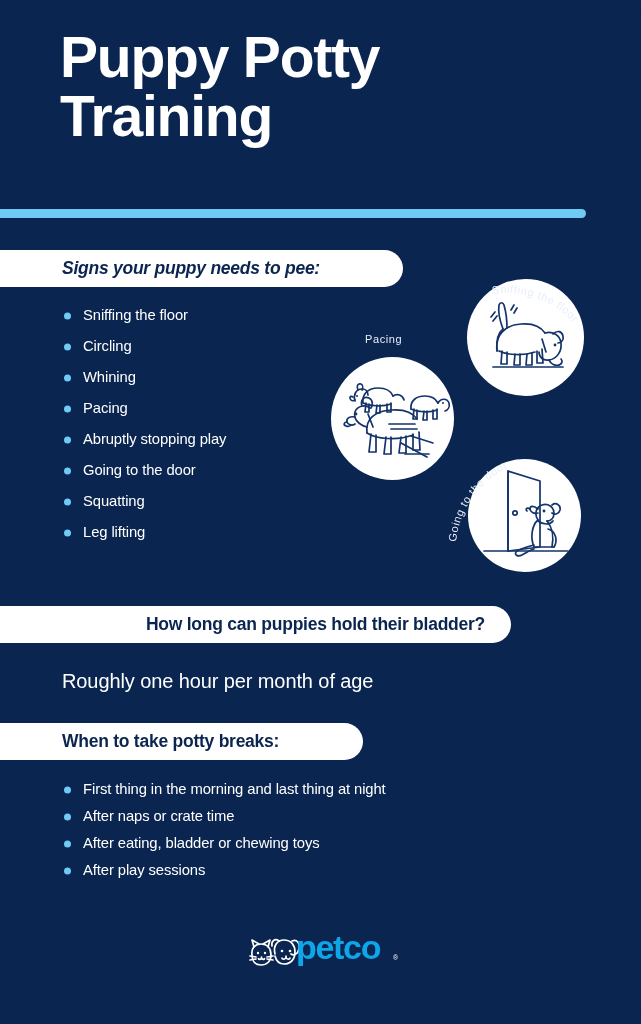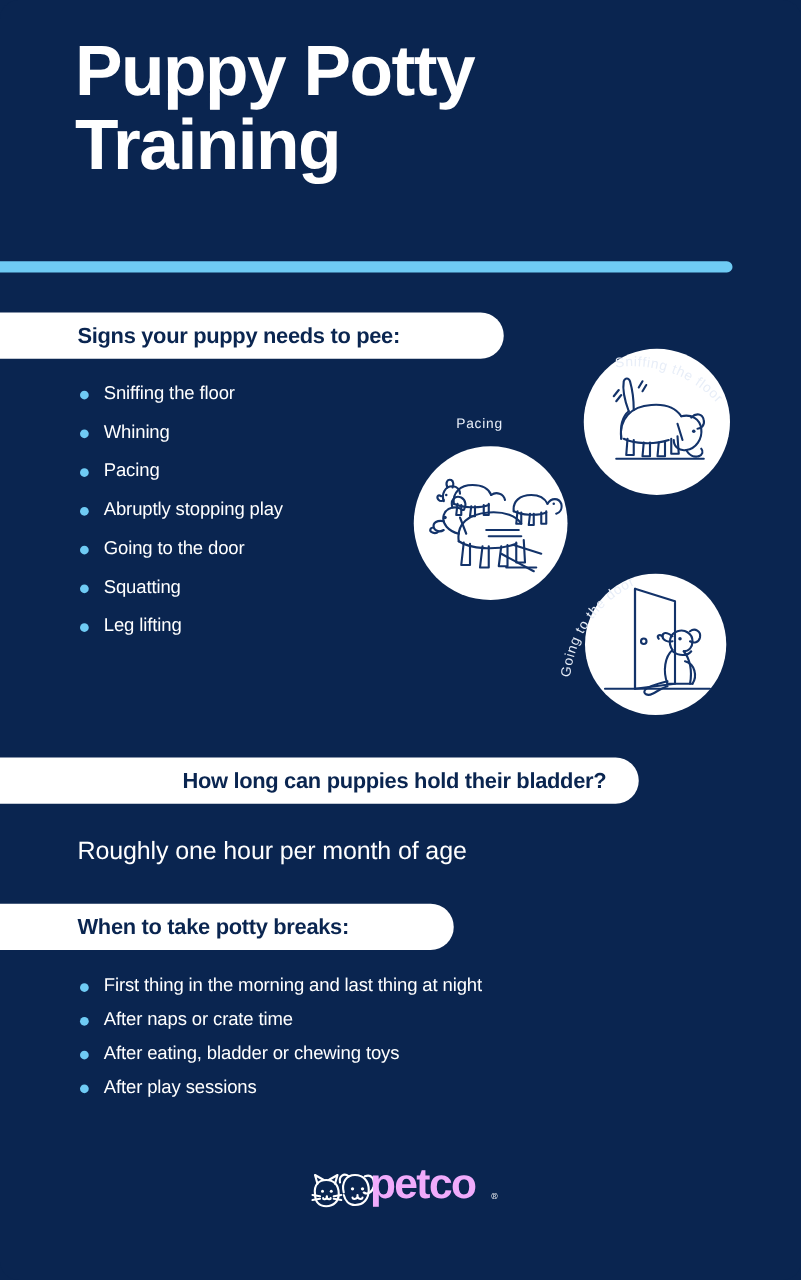--- a/index.html
+++ b/index.html
@@ -58,21 +58,21 @@
     padding-right: 26px;
     height: 37px;
   }
   .pill-label {
     color: #0a2550;
     font-size: 17.5px;
     font-weight: bold;
     letter-spacing: -0.25px;
     white-space: nowrap;
   }
-  #pill-signs   { top: 250px; width: 403px; }
+  #pill-signs   { top: 250px; width: 403px; font-style: italic; }
   #pill-bladder { top: 606px; width: 511px; justify-content: flex-end; }
   #pill-breaks  { top: 723px; width: 363px; text-align: center; }
 
   
   .bullet-list {
     position: absolute;
     left: 62px;
     margin: 0;
     padding: 0;
     list-style: none;
@@ -152,21 +152,21 @@
     position: absolute;
     left: 248px;
     top: 926px;
     width: 150px;
     height: 46px;
   }
   .logo-wordmark {
     position: absolute;
     left: 48px;
     top: 1px;
-    color: #f0abfc;
+    color: #0ea5e9;
     font-size: 34px;
     font-weight: bold;
     letter-spacing: -1.3px;
     line-height: 40px;
   }
   .logo-reg {
     position: absolute;
     left: 145px;
     top: 28px;
     color: #ffffff;
@@ -183,20 +183,21 @@
 Training</div>
 
   <div class="divider"></div>
 
   <div class="pill" id="pill-signs">
     <span class="pill-label">Signs your puppy needs to pee:</span>
   </div>
 
   <ul class="bullet-list" id="list-signs">
     <li>Sniffing the floor</li>
+    <li>Circling</li>
     <li>Whining</li>
     <li>Pacing</li>
     <li>Abruptly stopping play</li>
     <li>Going to the door</li>
     <li>Squatting</li>
     <li>Leg lifting</li>
   </ul>
 
   <div class="illus" style="left:467px; top:279px; width:117px; height:117px;">
     <div class="illus-disc" style="left:0; top:0; width:117px; height:117px;"></div>

